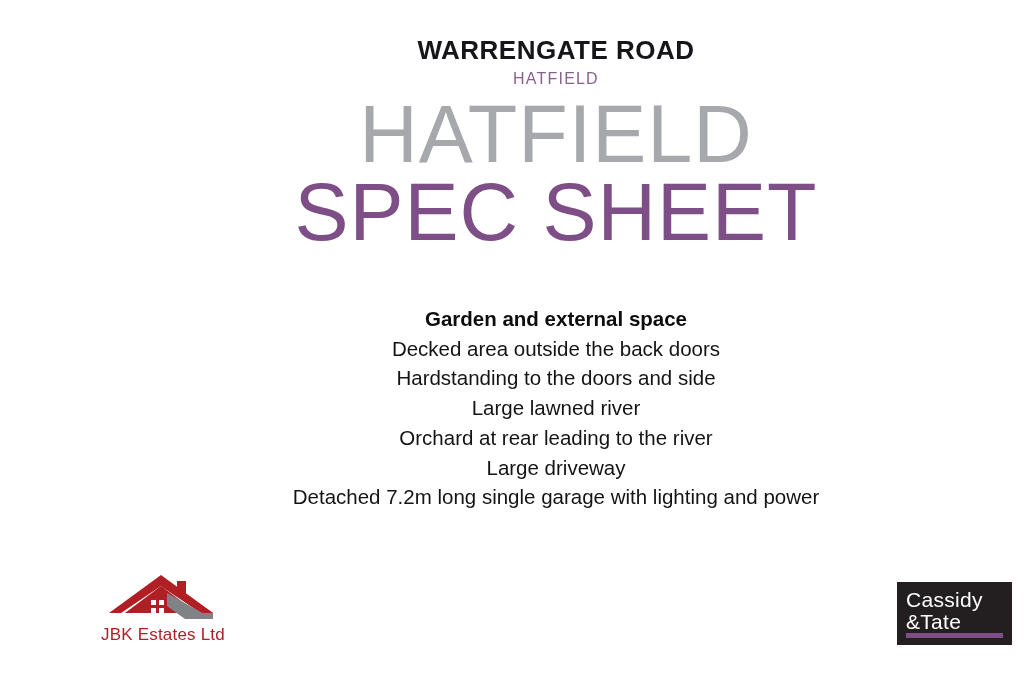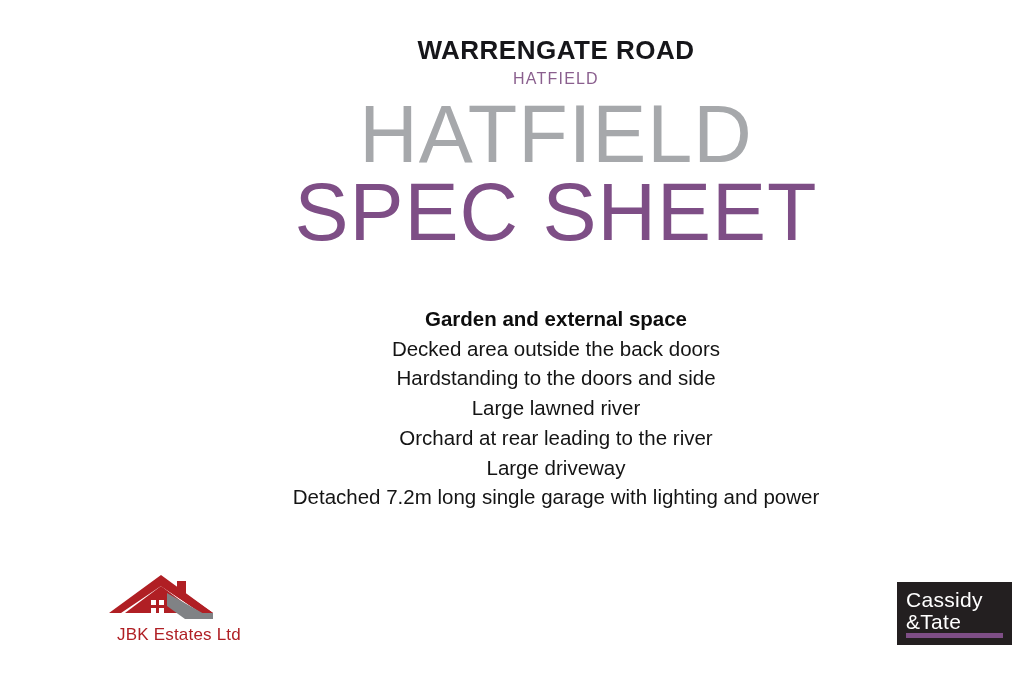--- a/index.html
+++ b/index.html
@@ -101,21 +101,21 @@
   }
   .house-icon {
     position: absolute;
     left: 4px;
     top: 0;
     width: 112px;
     height: 48px;
   }
   .logo-left-text {
     position: absolute;
-    left: 16px;
+    left: 0;
     top: 52px;
     width: 140px;
     text-align: left;
     font-family: "Liberation Sans", sans-serif;
     font-size: 17px;
     color: #b01f24;
     letter-spacing: 0.2px;
   }
 
   

